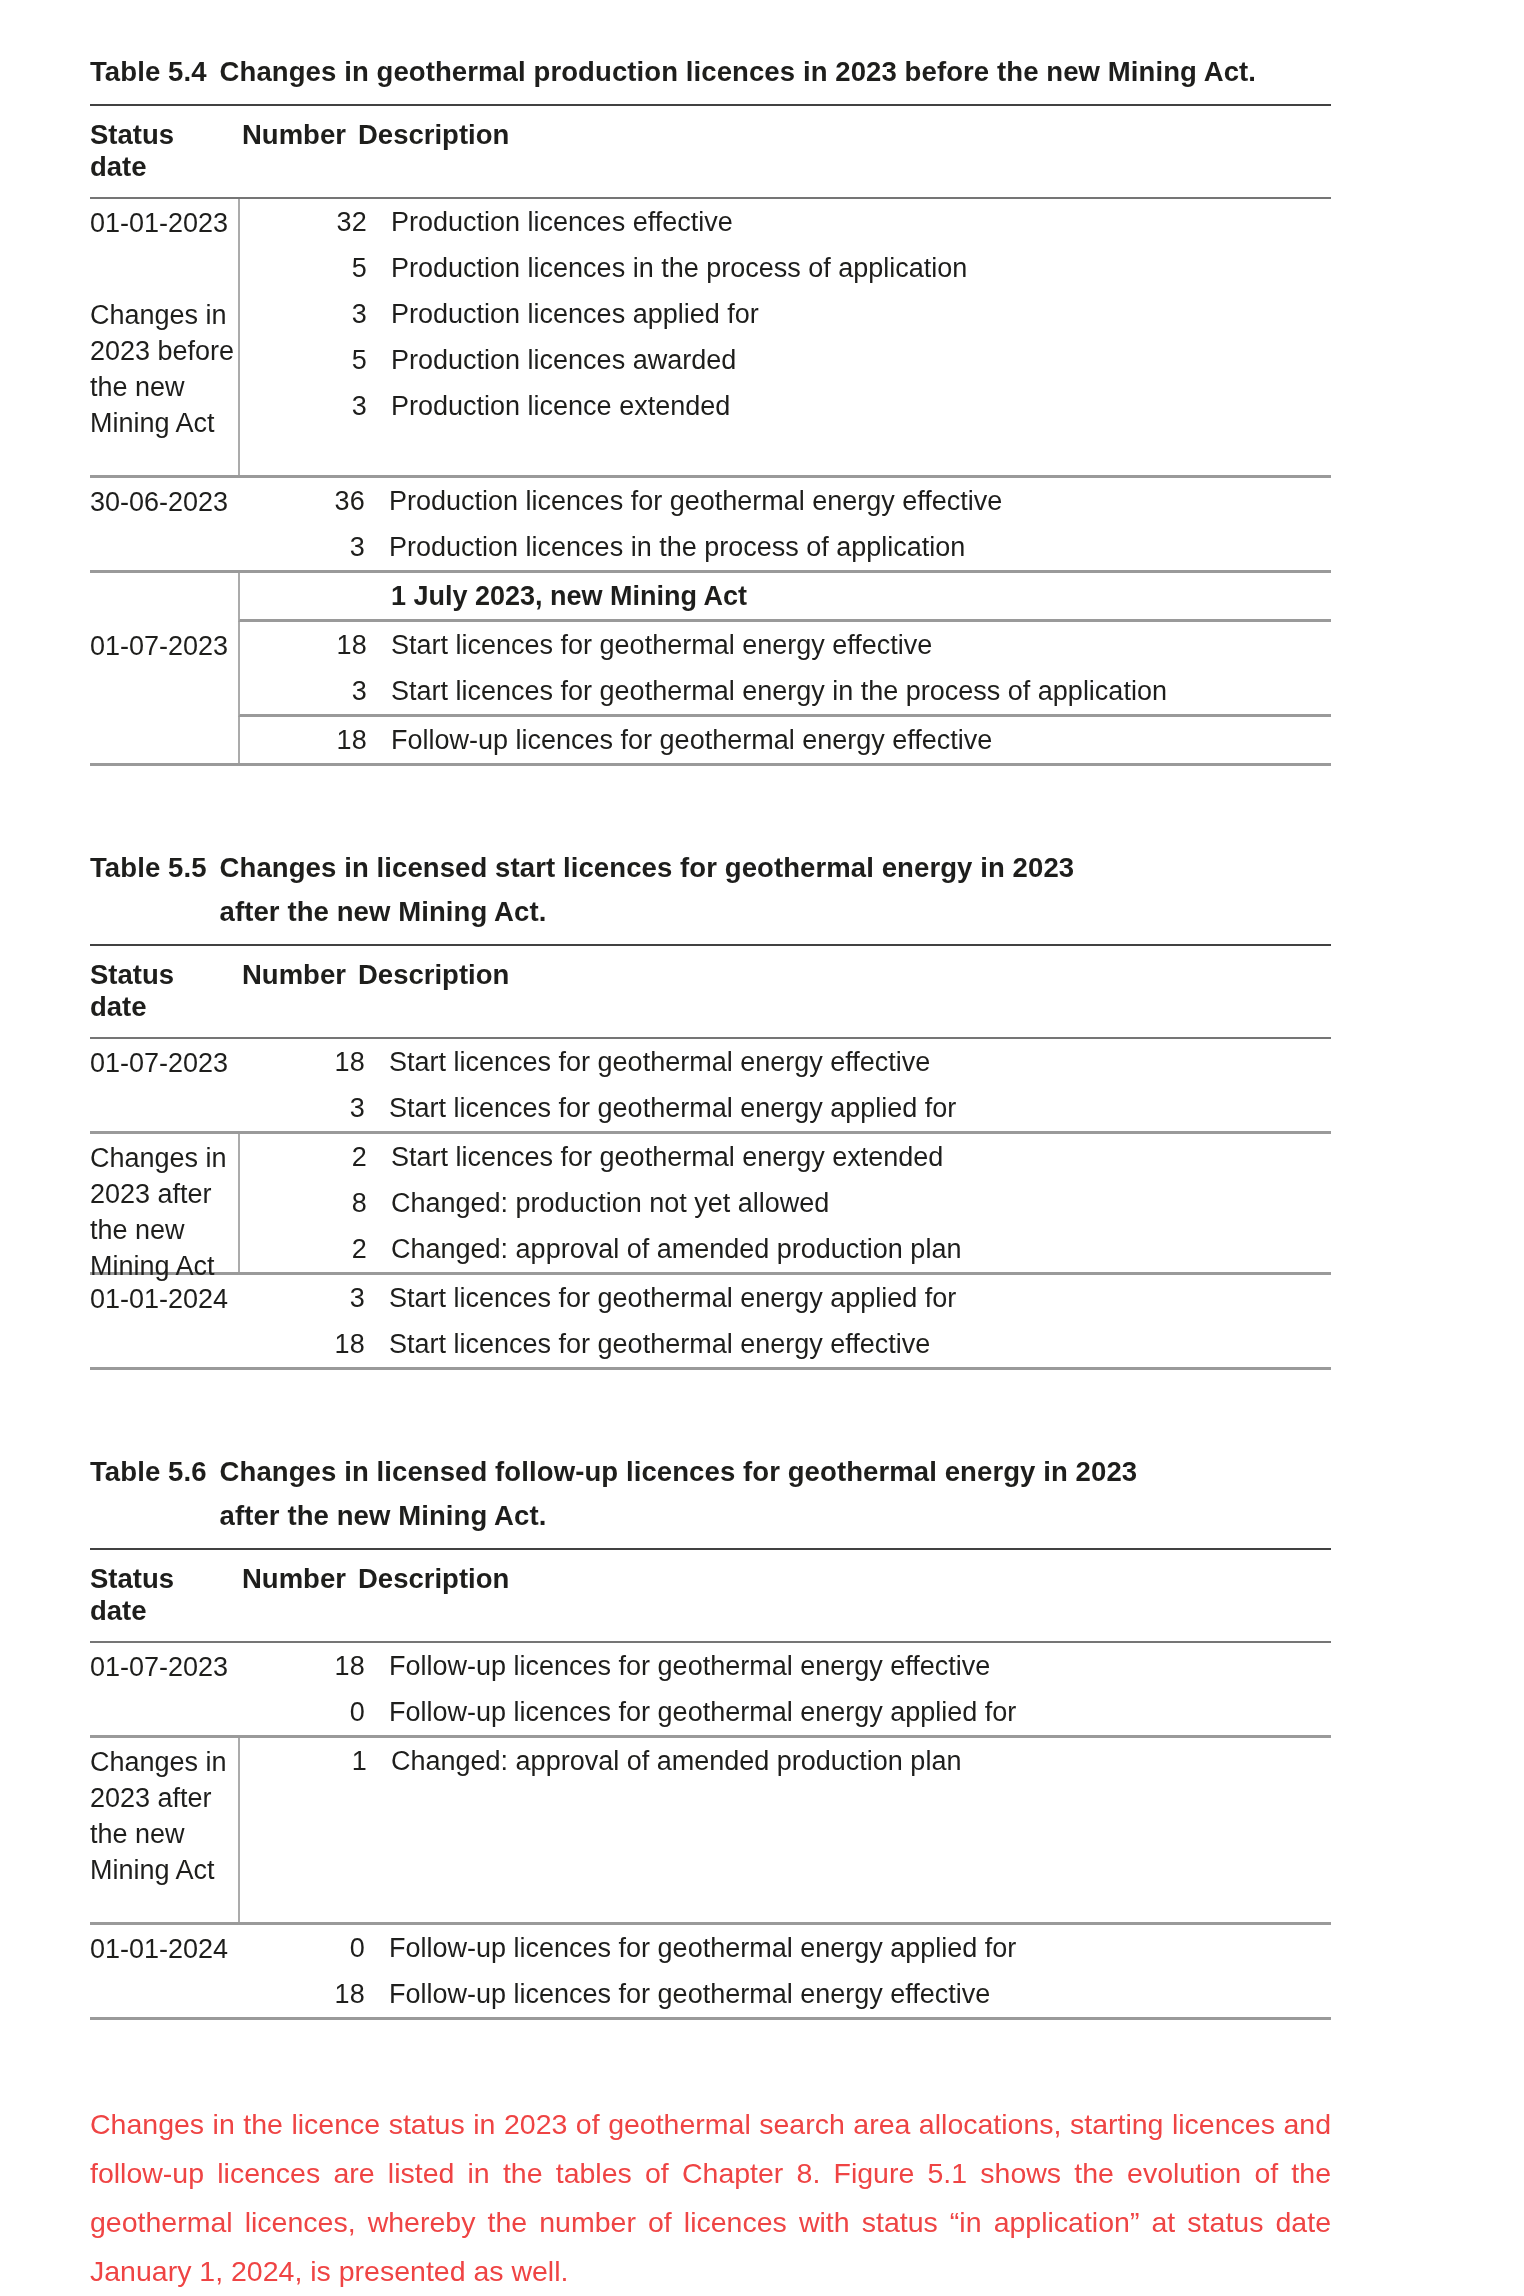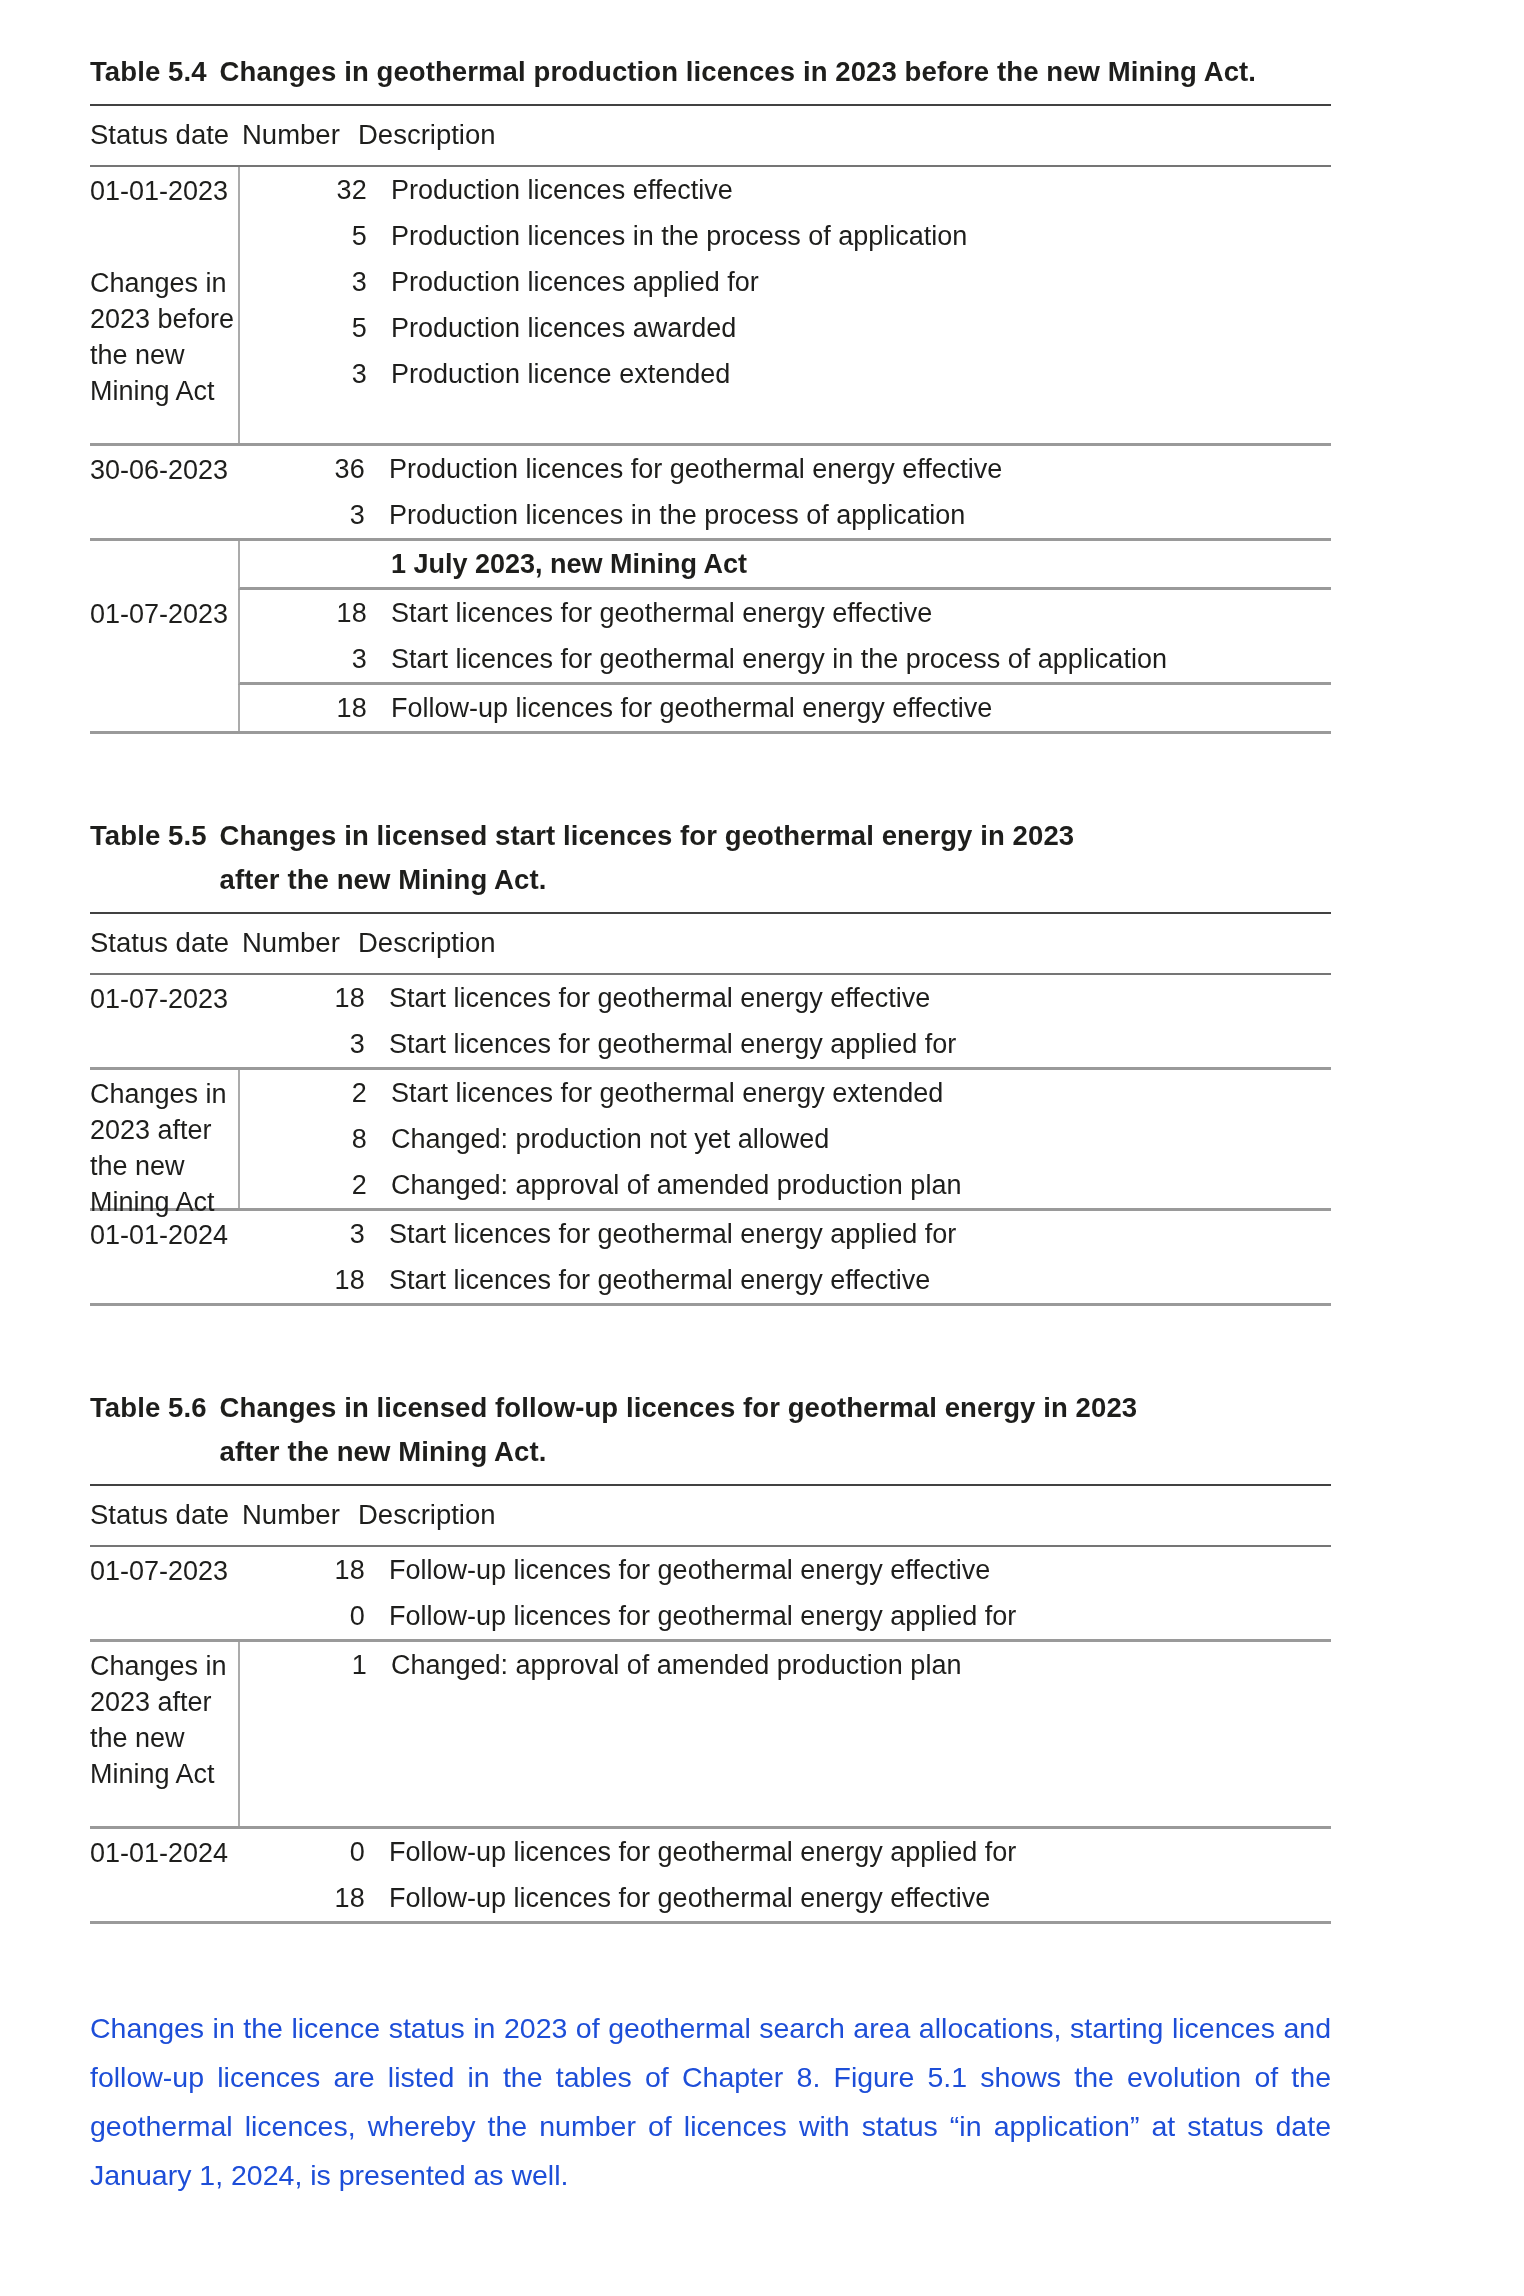--- a/index.html
+++ b/index.html
@@ -8,36 +8,36 @@
     font-family:"Liberation Sans","DejaVu Sans",sans-serif;
     overflow:hidden;
   }
   .page{padding:50px 72px 0 90px;box-sizing:border-box;width:1403px;}
   .tbl{margin-bottom:80px;}
   .tbl-title{display:flex;font-weight:700;font-size:27.5px;line-height:44px;margin-bottom:10px;letter-spacing:.1px;}
   .t-label{white-space:nowrap;margin-right:13px;}
   .hrule{height:0;border:none;}
   .title-rule{border-top:2.5px solid #414141;}
   .header-rule{border-top:2.5px solid #757575;}
-  .tbl-head{display:flex;font-weight:400;font-size:27.5px;padding:13px 0 14px 0;}
+  .tbl-head{display:flex;font-weight:700;font-size:27.5px;padding:13px 0 14px 0;}
   .h-date{width:148px;flex-shrink:0;}
   .h-num{width:92px;padding-left:4px;flex-shrink:0;}
   .h-desc{margin-left:24px;}
   .sec{display:flex;}
   .sec.rule-full{border-bottom:3px solid #9a9a9a;}
   .sec-labels{width:148px;flex-shrink:0;}
   .sec-label{font-size:27px;line-height:36px;padding-top:6px;box-sizing:border-box;white-space:pre-line;}
   .sec-body{flex:1;}
   .sec-body.vline{border-left:2px solid #ababab;}
   .sec-body.rule-partial{border-bottom:3px solid #9a9a9a;}
   .row{display:flex;align-items:center;height:46px;font-size:27px;margin-left:35px;}
   .num{width:92px;text-align:right;flex-shrink:0;letter-spacing:.2px;}
   .desc{margin-left:24px;}
   .desc.bold{font-weight:700;}
-  .para{font-size:28.5px;line-height:49px;text-align:justify;margin:56px 0 0 0;color:#1d4ed8;}
+  .para{font-size:28.5px;line-height:49px;text-align:justify;margin:56px 0 0 0;color:#ef4444;}
 </style>
 </head>
 <body>
 
 <div class="page">
   <div id="tables">
       <div class="tbl">
         <div class="tbl-title">
           <span class="t-label">Table 5.4</span>
           <span class="t-text"><span>Changes in geothermal production licences in 2023 before the new Mining Act.</span></span>

